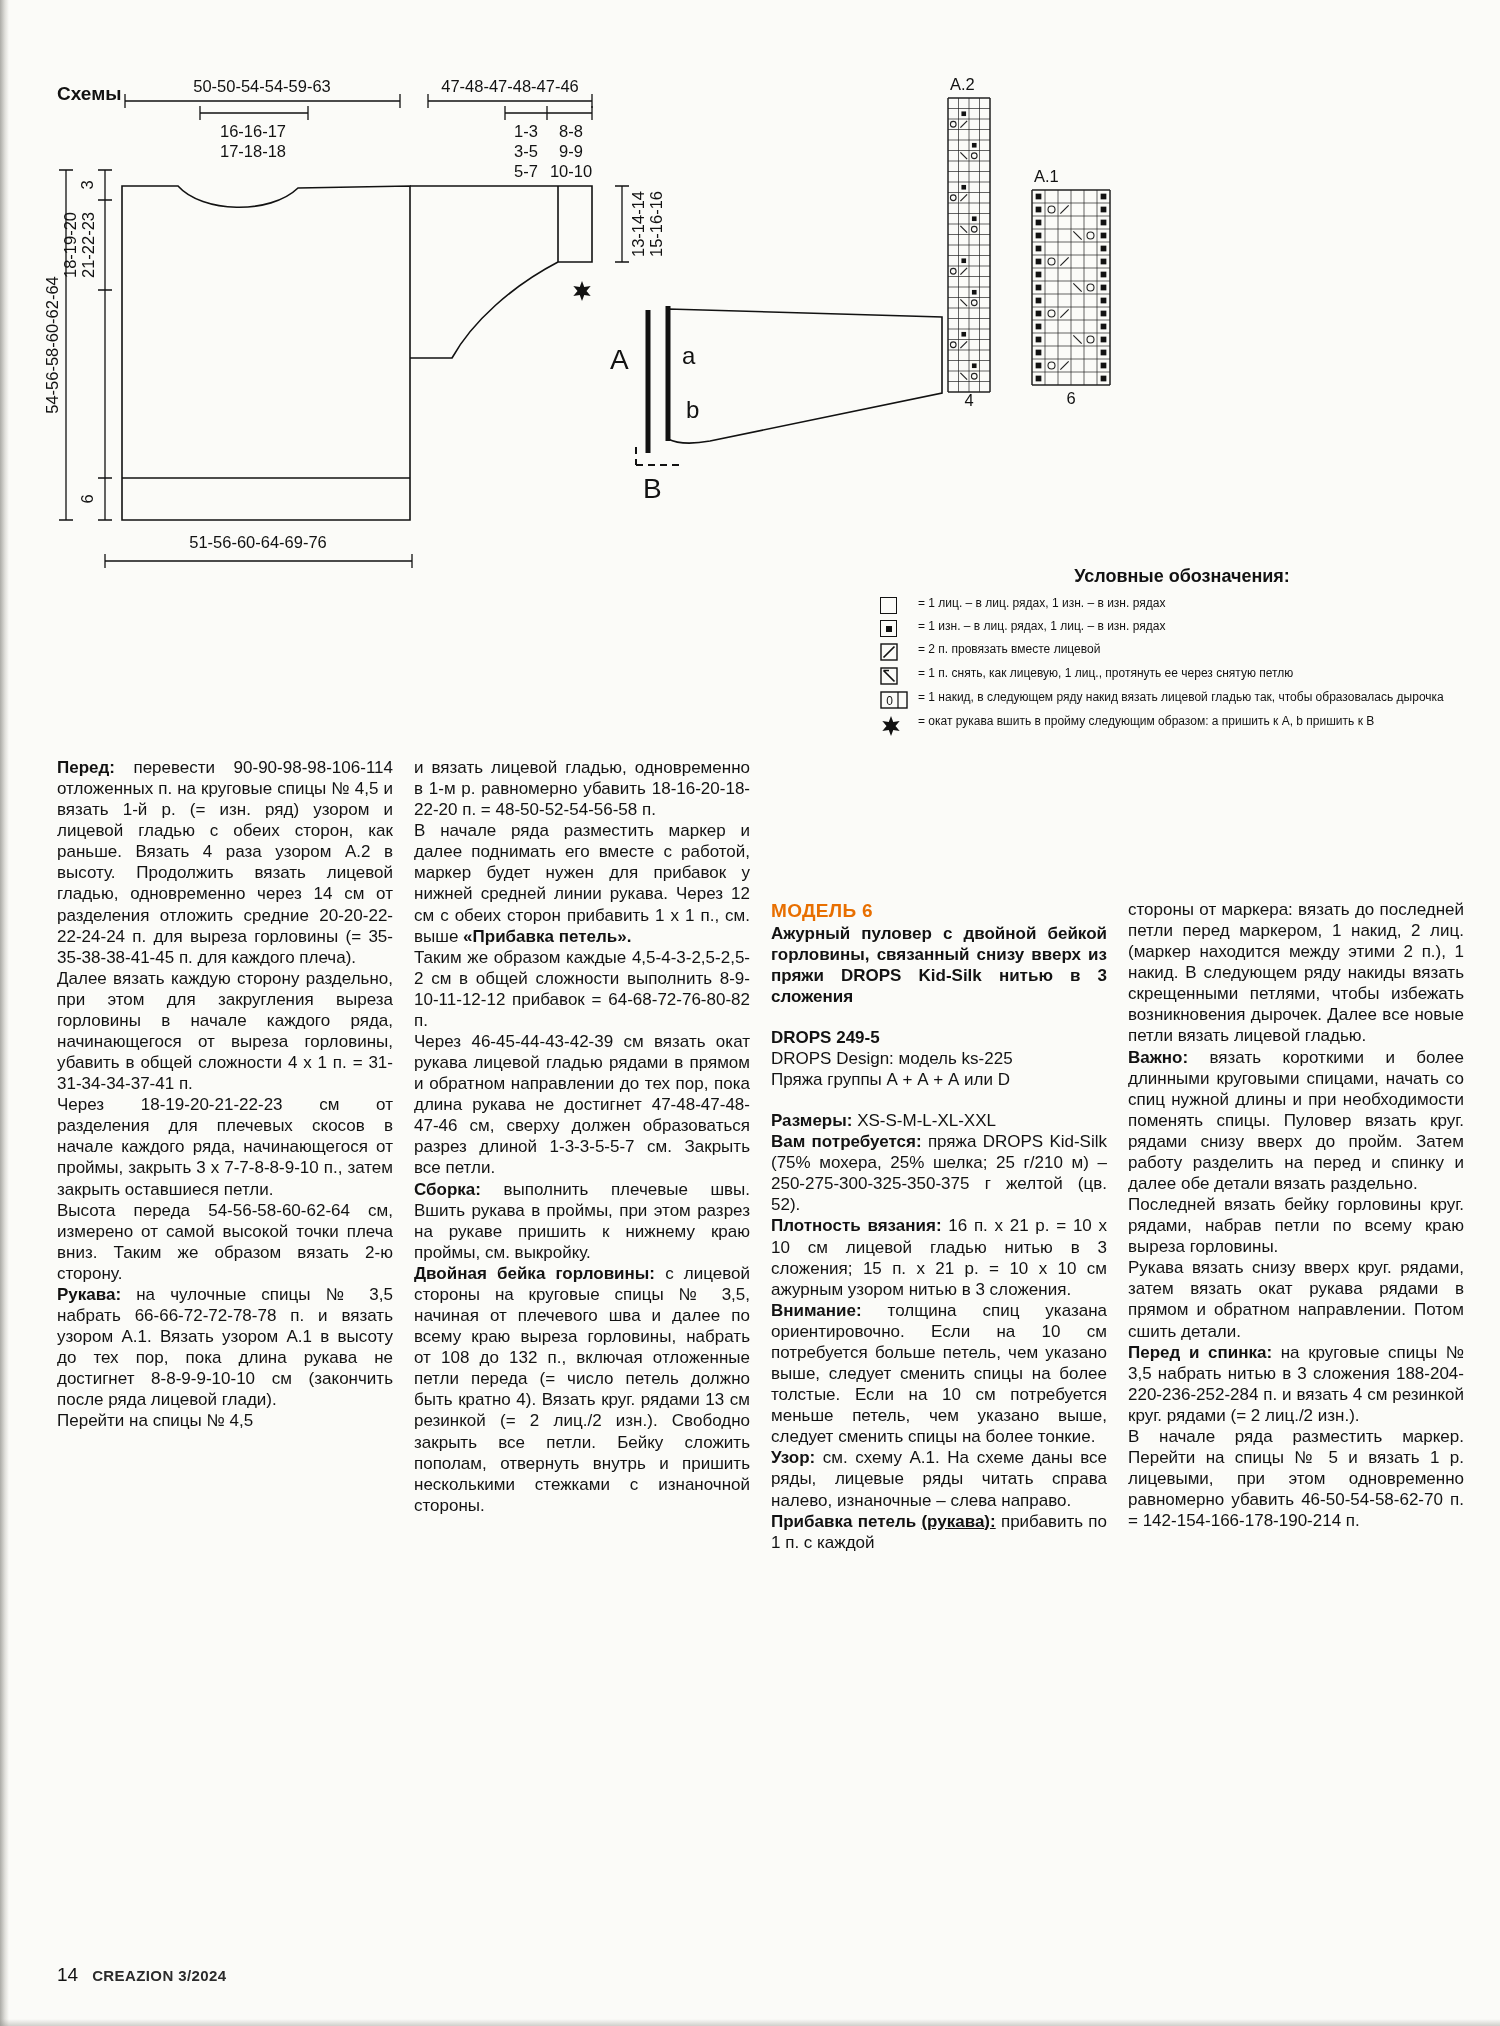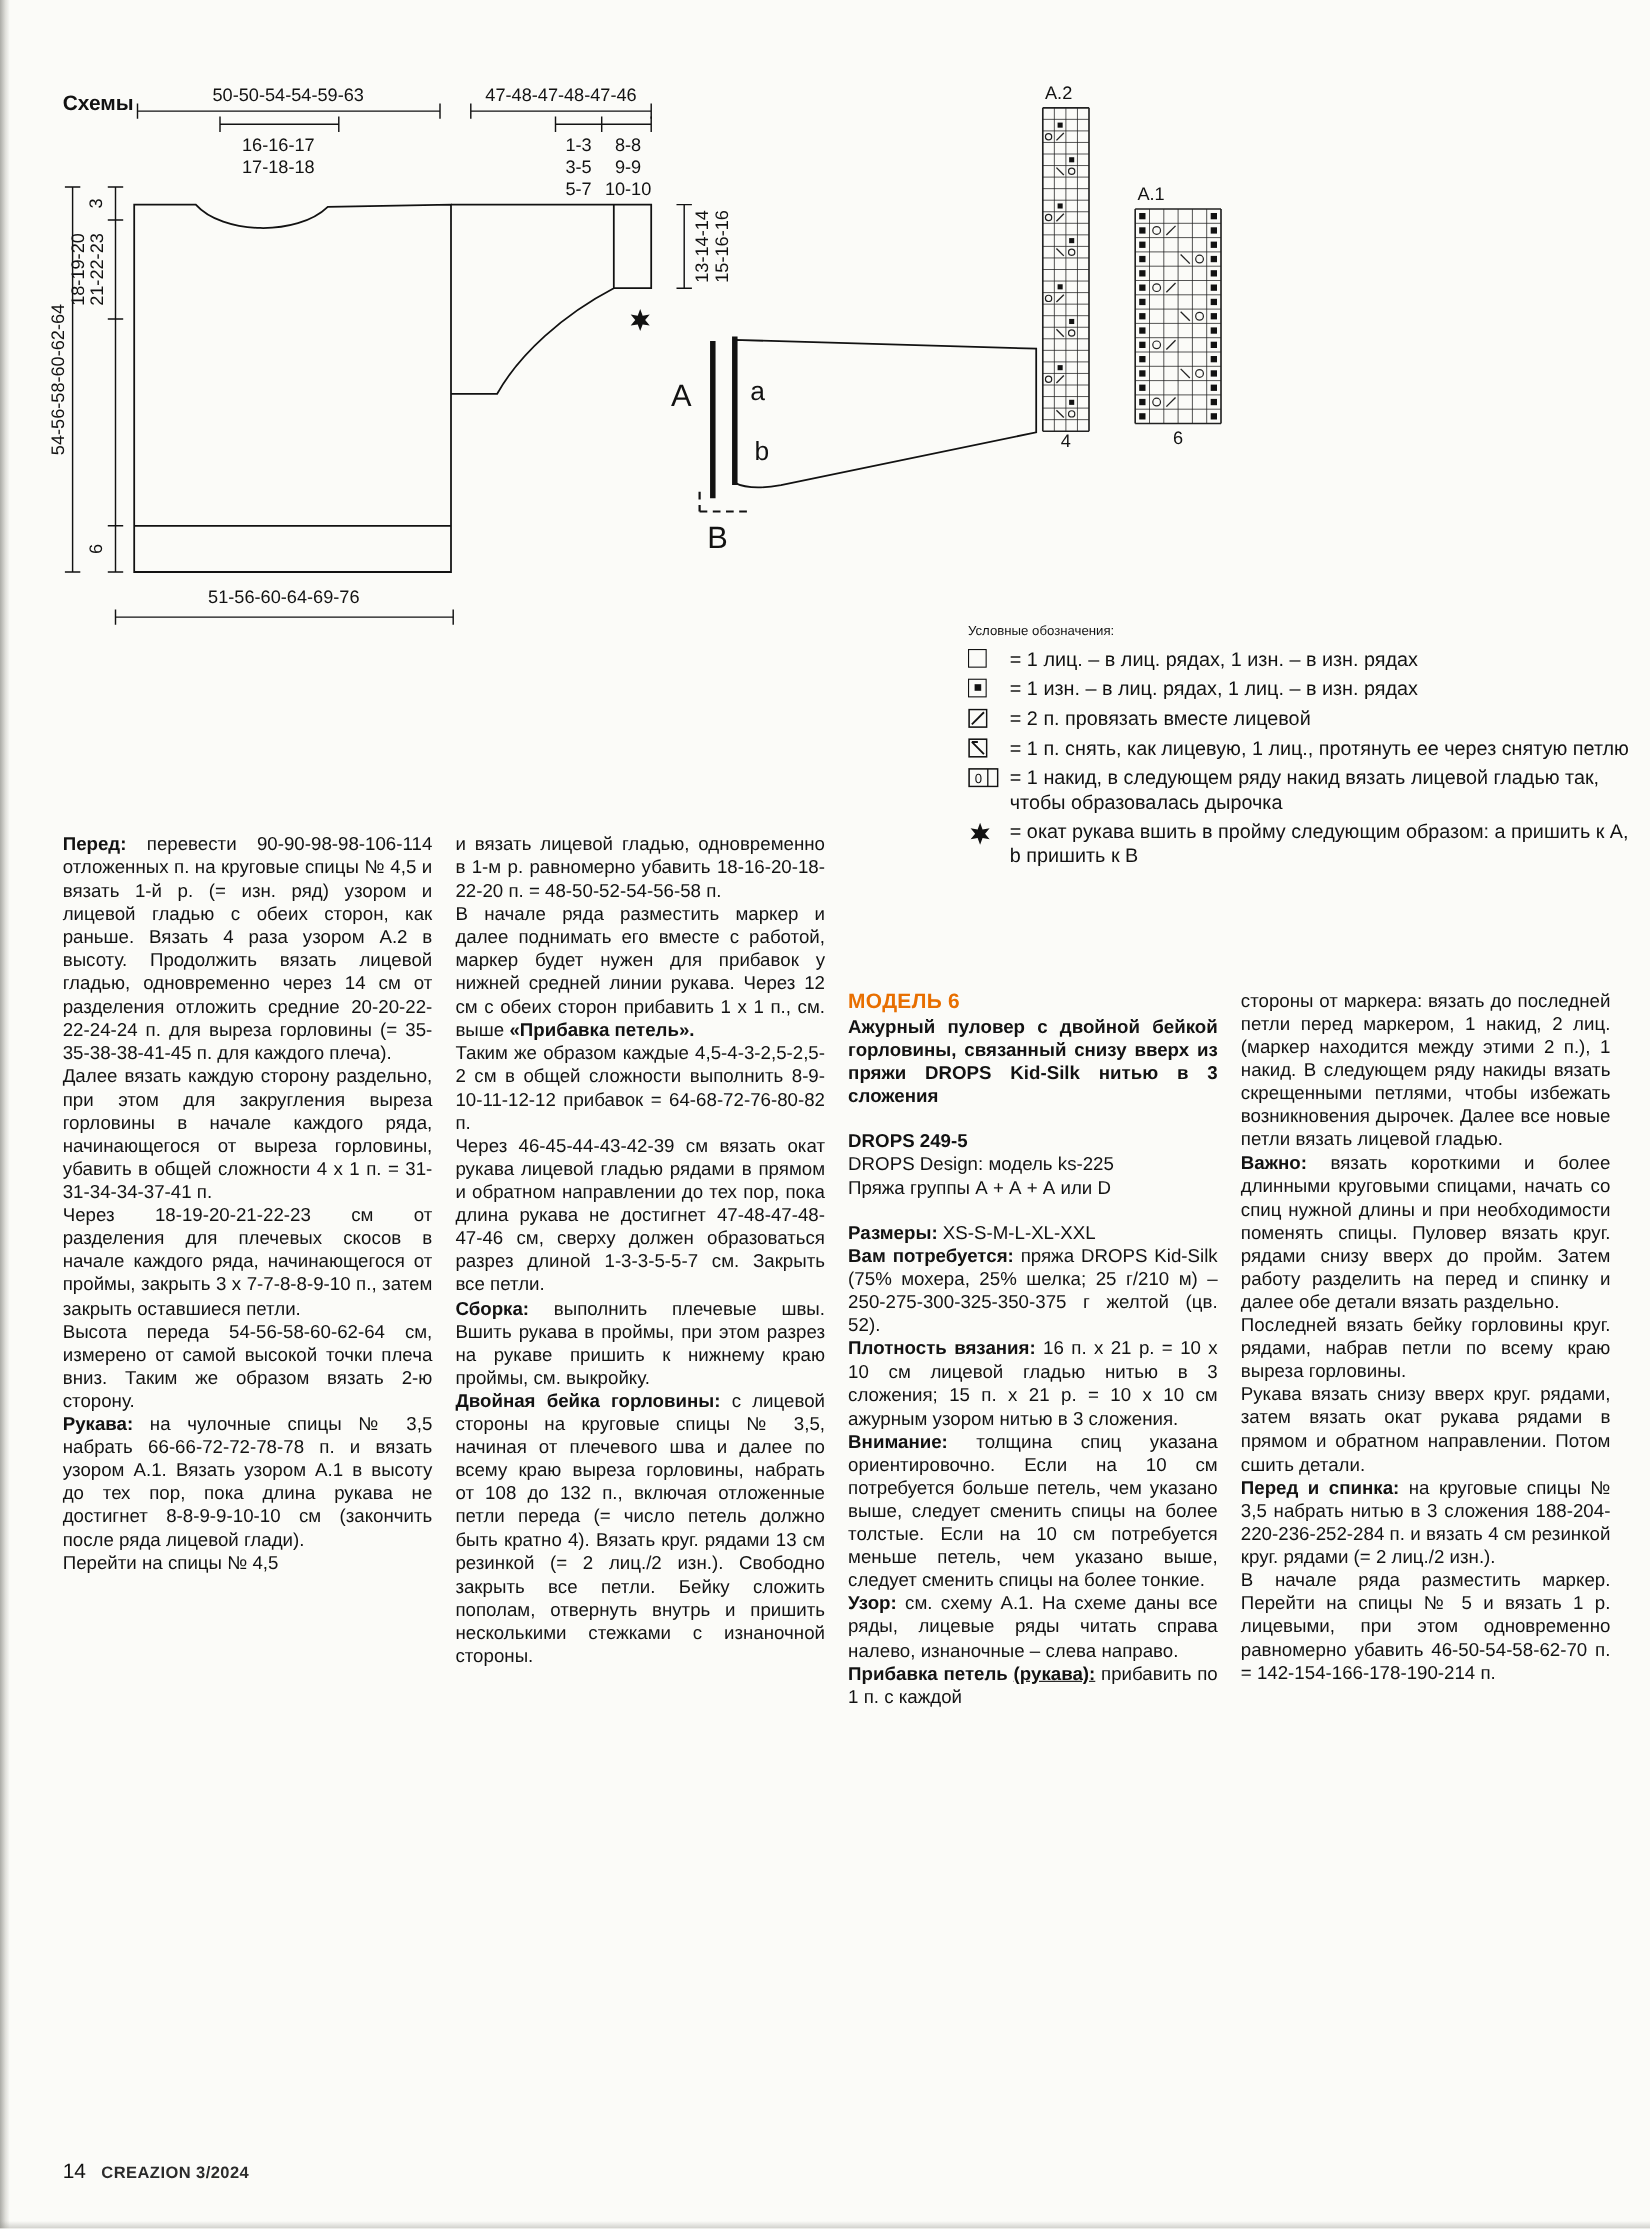--- a/index.html
+++ b/index.html
@@ -16,24 +16,24 @@
 
   svg text{font-family:"Liberation Sans","DejaVu Sans",sans-serif;fill:#121212;}
   .svg-lbl{font-size:16.5px;}
   .svg-bold{font-weight:bold;}
   .mline{stroke:#121212;stroke-width:1.3;fill:none;}
   .outline{stroke:#121212;stroke-width:1.6;fill:none;}
   .thick{stroke:#121212;stroke-width:5;fill:none;}
   .dash{stroke:#121212;stroke-width:2;fill:none;stroke-dasharray:7 5;}
 
   .legend{position:absolute;left:880px;top:566px;width:604px;}
-  .legend-title{font-weight:normal;font-size:12px;margin-bottom:9px;}
+  .legend-title{font-weight:bold;font-size:18px;margin-bottom:9px;text-align:center;}
   .legend-row{display:flex;align-items:flex-start;margin-bottom:5px;}
   .lsym{flex:0 0 38px;display:flex;align-items:center;padding-top:1px;}
-  .ltext{flex:1;font-size:18px;line-height:1.22;}
+  .ltext{flex:1;font-size:12px;line-height:1.22;}
   .sq{display:inline-flex;width:17px;height:17px;border:1.4px solid #121212;
       align-items:center;justify-content:center;box-sizing:border-box;}
   .sq .fillsq{width:6px;height:6px;background:#121212;}
 
   .columns{position:absolute;left:57px;top:757px;display:flex;gap:21px;}
   .col{width:336px;}
   .col.offset{padding-top:142px;}
   .para{margin:0;text-align:justify;font-size:17px;line-height:1.24;hyphens:auto;}
   .para.gap{margin-top:20px;}
   .bd{font-weight:bold;}

